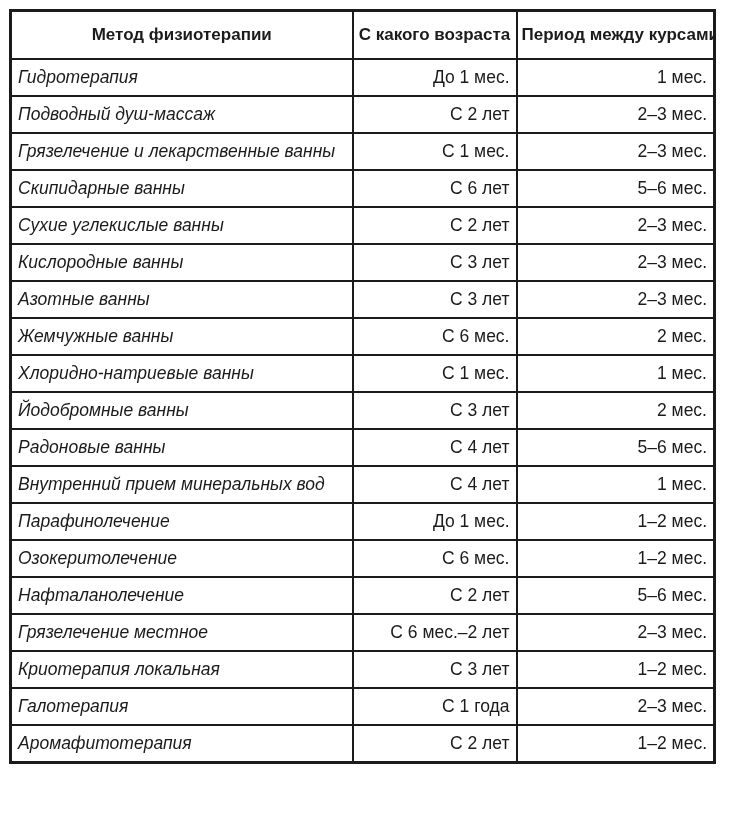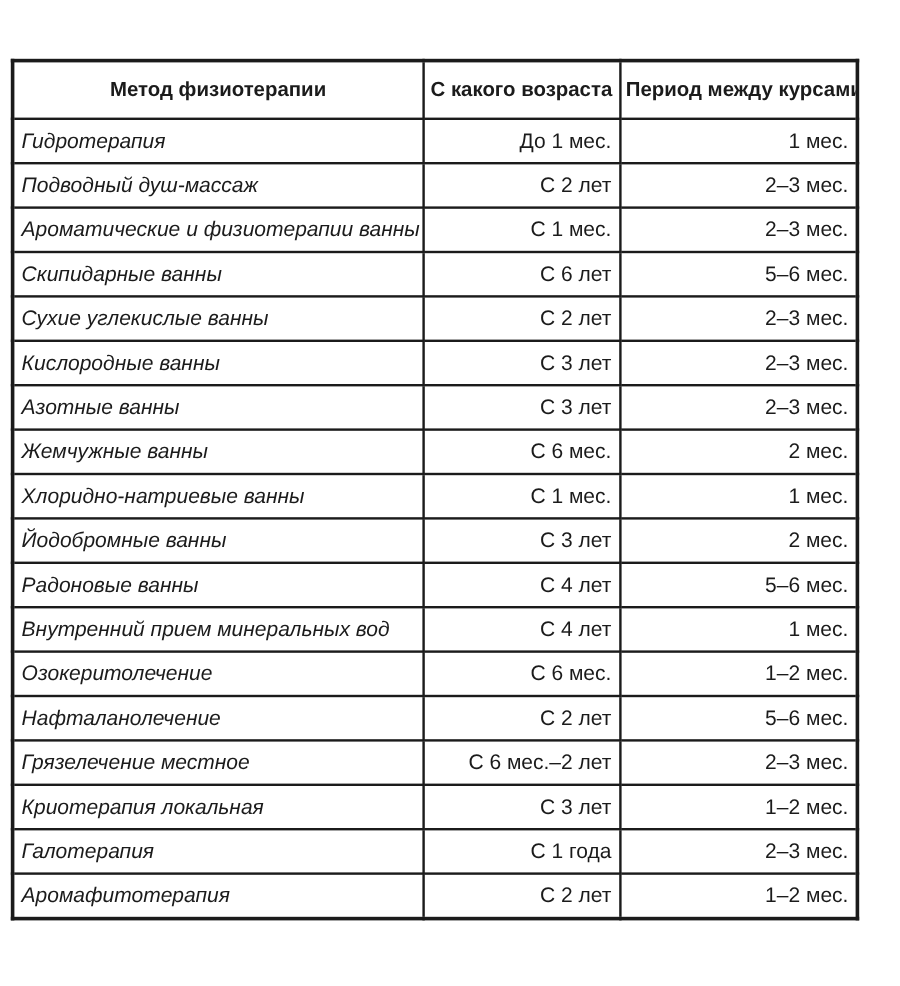--- a/index.html
+++ b/index.html
@@ -12,21 +12,20 @@
     height: 822px;
     font-family: "Liberation Sans", "DejaVu Sans", sans-serif;
     color: #1b1b1b;
     overflow: hidden;
   }
   .page {
     position: relative;
     width: 750px;
     height: 634px;
     background: #ffffff;
-    margin-top: 40px;
   }
   table.physio-table {
     position: absolute;
     left: 9px;
     top: 9px;
     width: 704px;
     border-collapse: collapse;
     table-layout: fixed;
     border: 3px solid #1b1b1b;
     background: #ffffff;
@@ -87,21 +86,21 @@
           <td class="col-method">Гидротерапия</td>
           <td class="col-age">До 1 мес.</td>
           <td class="col-interval">1 мес.</td>
         </tr>
         <tr>
           <td class="col-method">Подводный душ-массаж</td>
           <td class="col-age">С 2 лет</td>
           <td class="col-interval">2–3 мес.</td>
         </tr>
         <tr>
-          <td class="col-method">Ароматические и физиотерапии ванны</td>
+          <td class="col-method">Грязелечение и лекарственные ванны</td>
           <td class="col-age">С 1 мес.</td>
           <td class="col-interval">2–3 мес.</td>
         </tr>
         <tr>
           <td class="col-method">Скипидарные ванны</td>
           <td class="col-age">С 6 лет</td>
           <td class="col-interval">5–6 мес.</td>
         </tr>
         <tr>
           <td class="col-method">Сухие углекислые ванны</td>
@@ -137,20 +136,25 @@
           <td class="col-method">Радоновые ванны</td>
           <td class="col-age">С 4 лет</td>
           <td class="col-interval">5–6 мес.</td>
         </tr>
         <tr>
           <td class="col-method">Внутренний прием минеральных вод</td>
           <td class="col-age">С 4 лет</td>
           <td class="col-interval">1 мес.</td>
         </tr>
         <tr>
+          <td class="col-method">Парафинолечение</td>
+          <td class="col-age">До 1 мес.</td>
+          <td class="col-interval">1–2 мес.</td>
+        </tr>
+        <tr>
           <td class="col-method">Озокеритолечение</td>
           <td class="col-age">С 6 мес.</td>
           <td class="col-interval">1–2 мес.</td>
         </tr>
         <tr>
           <td class="col-method">Нафталанолечение</td>
           <td class="col-age">С 2 лет</td>
           <td class="col-interval">5–6 мес.</td>
         </tr>
         <tr>

